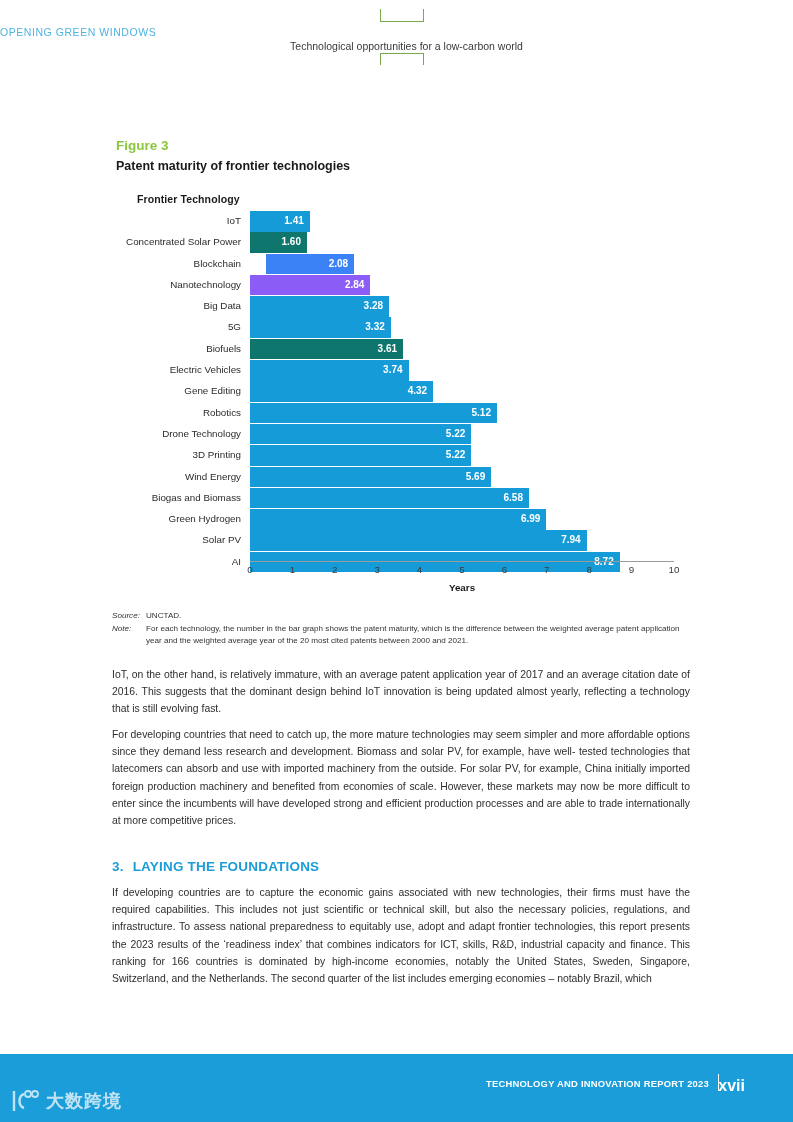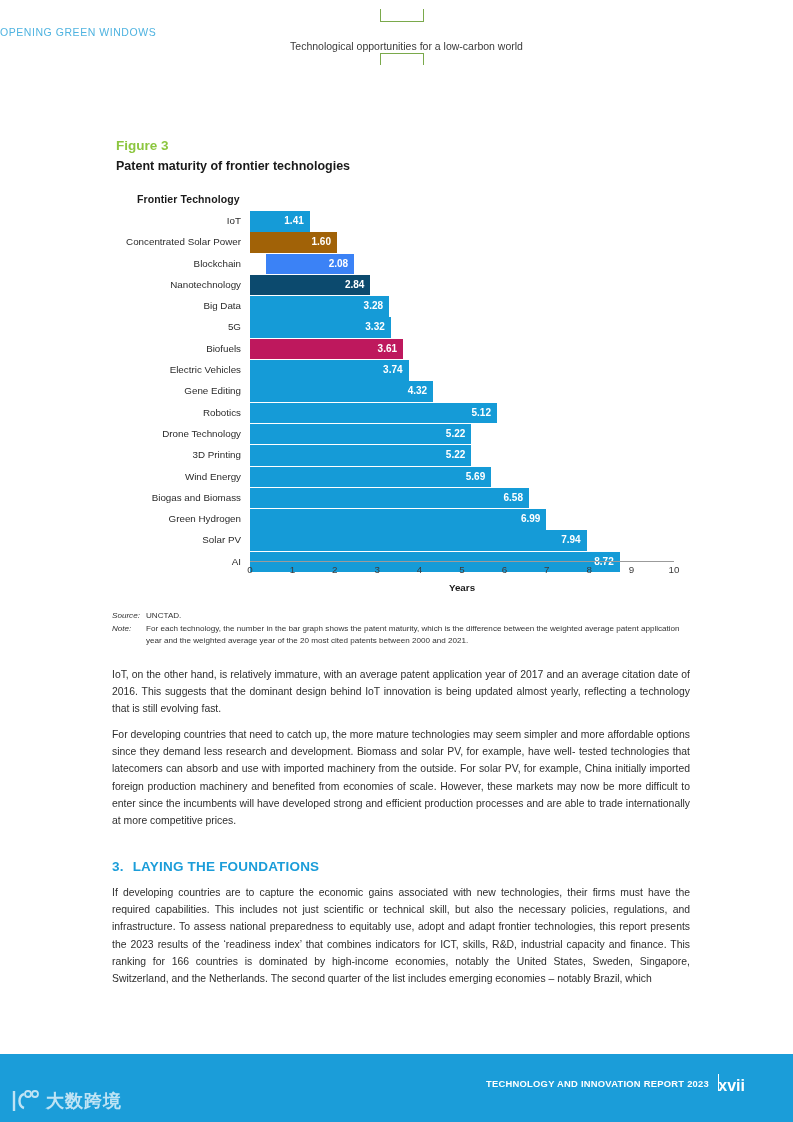--- a/index.html
+++ b/index.html
@@ -294,51 +294,51 @@
   <div class="axis-title-y">Frontier Technology</div>
   <div class="bars-area" id="bars-area">
       <div class="row">
         <div class="cat-label">IoT</div>
         <div class="bar" style="width: 59.784px; background: rgb(21, 155, 215);">
           <span class="bar-value">1.41</span>
         </div>
       </div>
       <div class="row">
         <div class="cat-label">Concentrated Solar Power</div>
-        <div class="bar" style="width: 87px; background: #a16207;">
+        <div class="bar" style="width: 47px; background: #0f766e; padding-left: 10px;">
           <span class="bar-value">1.60</span>
         </div>
       </div>
       <div class="row">
         <div class="cat-label">Blockchain</div>
         <div class="bar" style="width: 88.192px; background: #3b82f6; margin-left: 16px;">
           <span class="bar-value">2.08</span>
         </div>
       </div>
       <div class="row">
         <div class="cat-label">Nanotechnology</div>
-        <div class="bar" style="width: 120.416px; background: #0c4a6e;">
+        <div class="bar" style="width: 120.416px; background: #8b5cf6;">
           <span class="bar-value">2.84</span>
         </div>
       </div>
       <div class="row">
         <div class="cat-label">Big Data</div>
         <div class="bar" style="width: 139.072px; background: rgb(21, 155, 215);">
           <span class="bar-value">3.28</span>
         </div>
       </div>
       <div class="row">
         <div class="cat-label">5G</div>
         <div class="bar" style="width: 140.768px; background: rgb(21, 155, 215);">
           <span class="bar-value">3.32</span>
         </div>
       </div>
       <div class="row">
         <div class="cat-label">Biofuels</div>
-        <div class="bar" style="width: 153.064px; background: #be185d;">
+        <div class="bar" style="width: 153.064px; background: #0f766e;">
           <span class="bar-value">3.61</span>
         </div>
       </div>
       <div class="row">
         <div class="cat-label">Electric Vehicles</div>
         <div class="bar" style="width: 158.576px; background: rgb(21, 155, 215);">
           <span class="bar-value">3.74</span>
         </div>
       </div>
       <div class="row">

